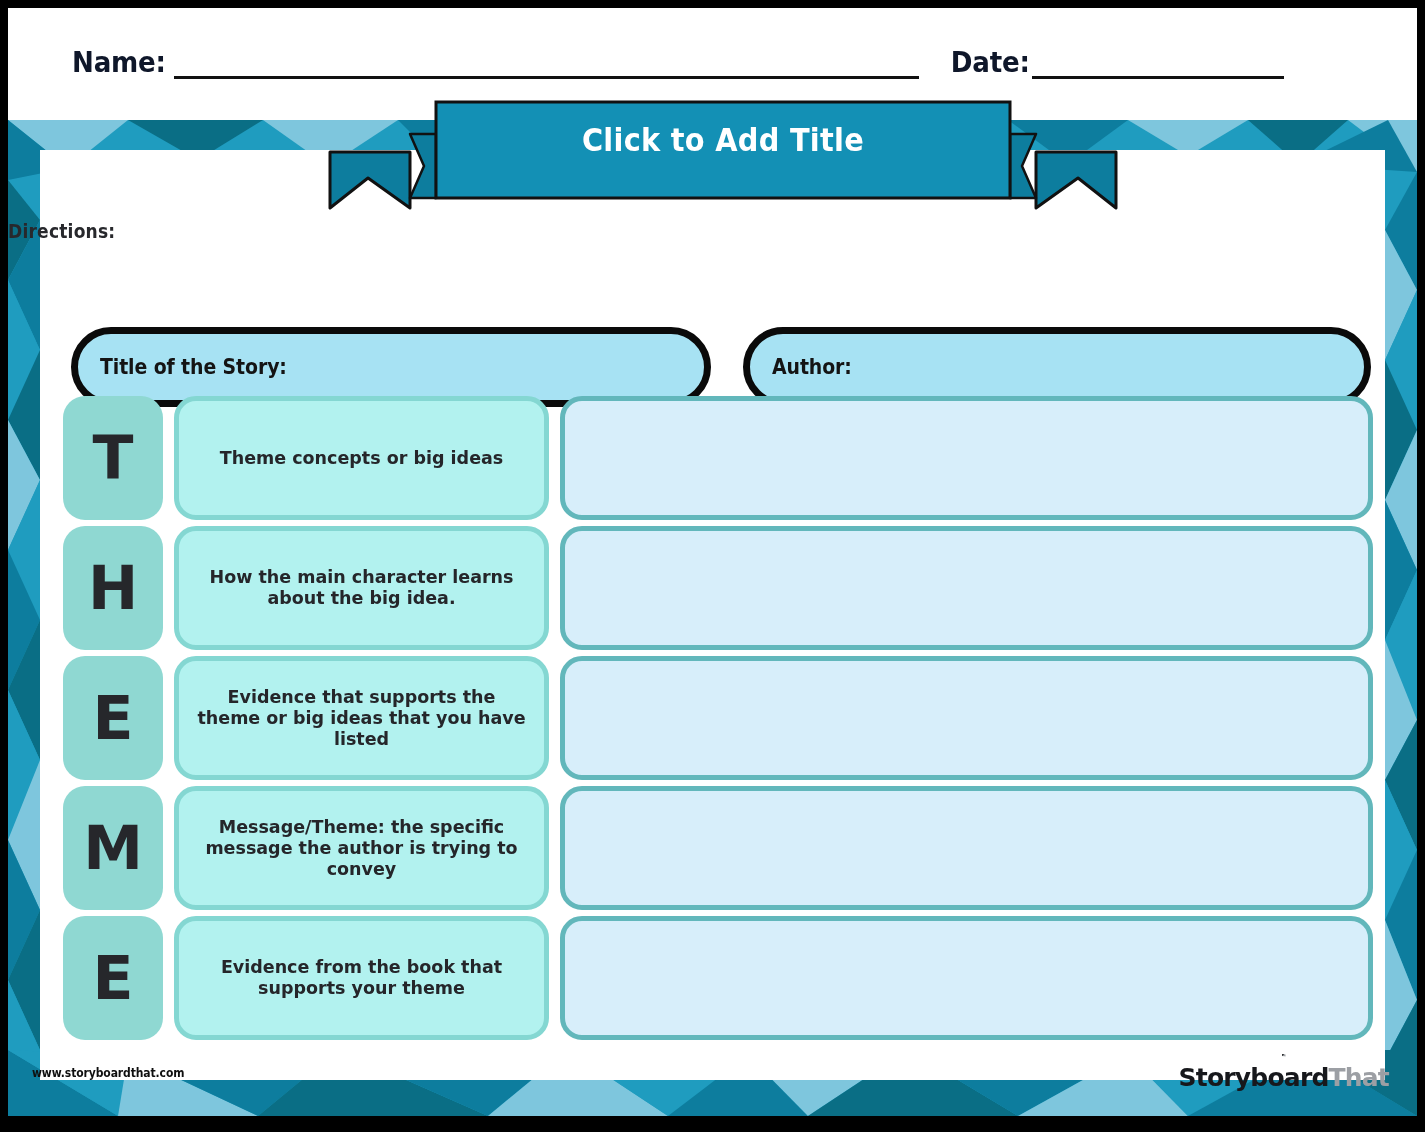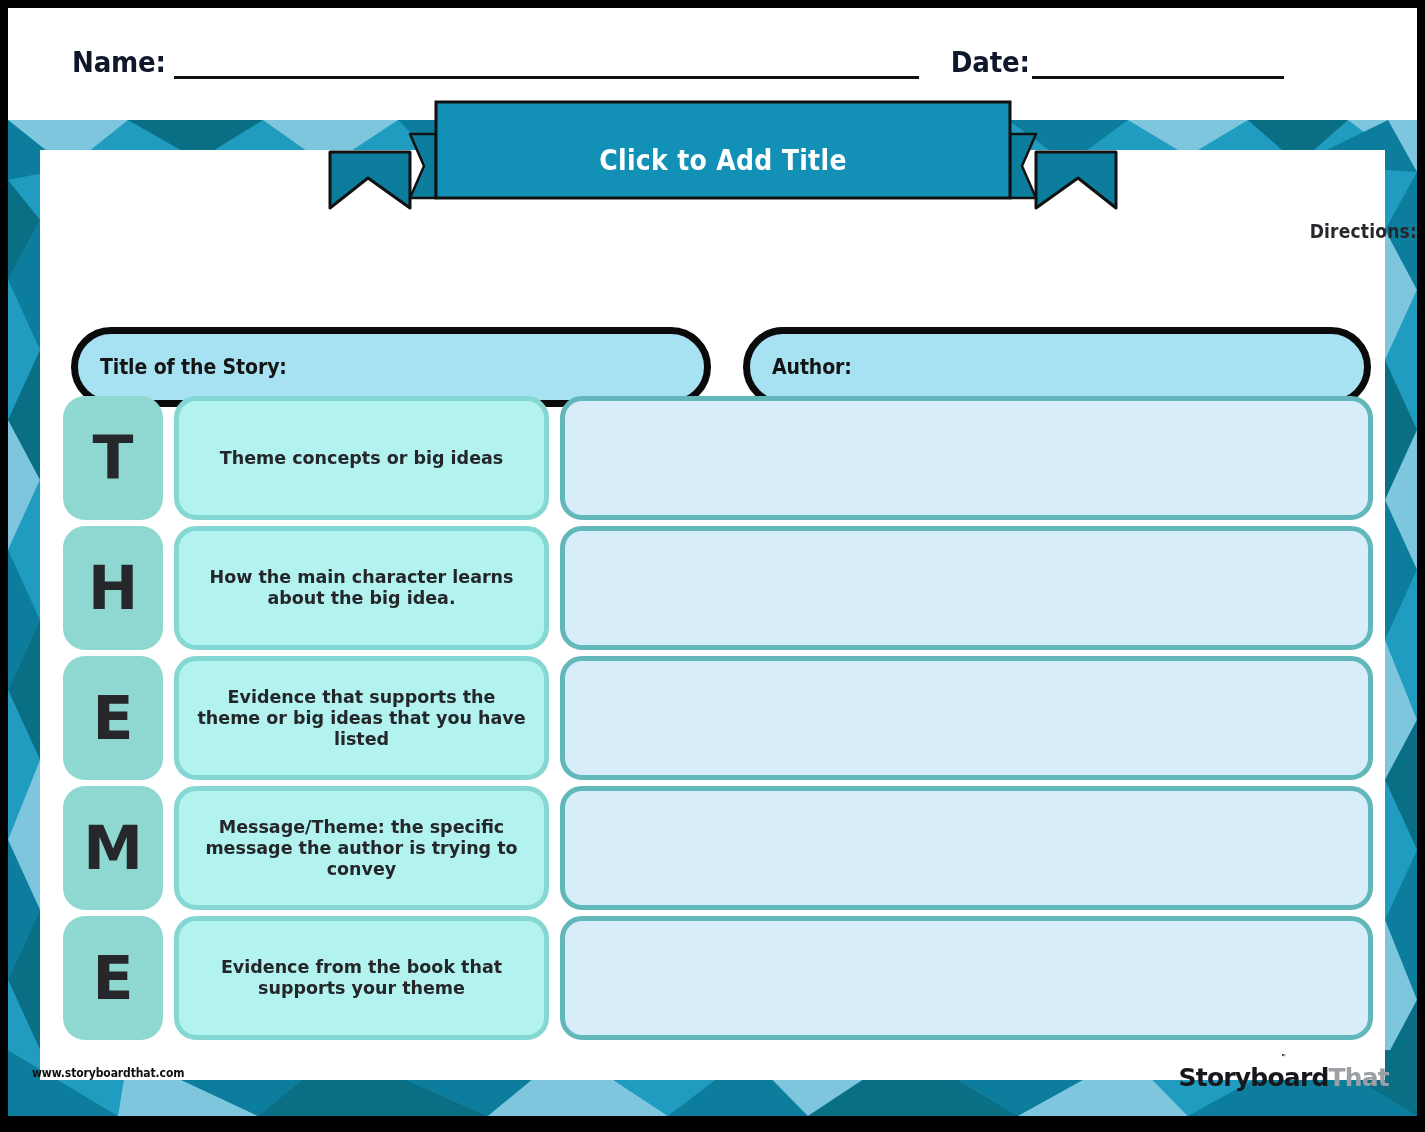--- a/index.html
+++ b/index.html
@@ -95,35 +95,34 @@
   .ribbon svg { display: block; }
   .ribbon-text {
     position: absolute;
     left: 0; top: 0;
     width: 794px;
     height: 80px;
     display: flex;
     align-items: center;
     justify-content: center;
     font-family: "DejaVu Sans Condensed", "Liberation Sans Narrow", "Liberation Sans", sans-serif;
-    font-size: 28px;
+    font-size: 32px;
     font-weight: 700;
     color: #ffffff;
     letter-spacing: 0.3px;
     pointer-events: none;
-    margin-top: 20px;
   }
 
   
   .directions {
     position: absolute;
     left: 0;
     top: 212px;
     width: 1409px;
-    text-align: right;
+    text-align: left;
     z-index: 5;
     font-family: "DejaVu Sans Condensed", "Liberation Sans Narrow", "Liberation Sans", sans-serif;
     font-size: 19px;
     font-weight: 700;
     color: #27282c;
     letter-spacing: 0.2px;
   }
 
   
   .meta-row {

